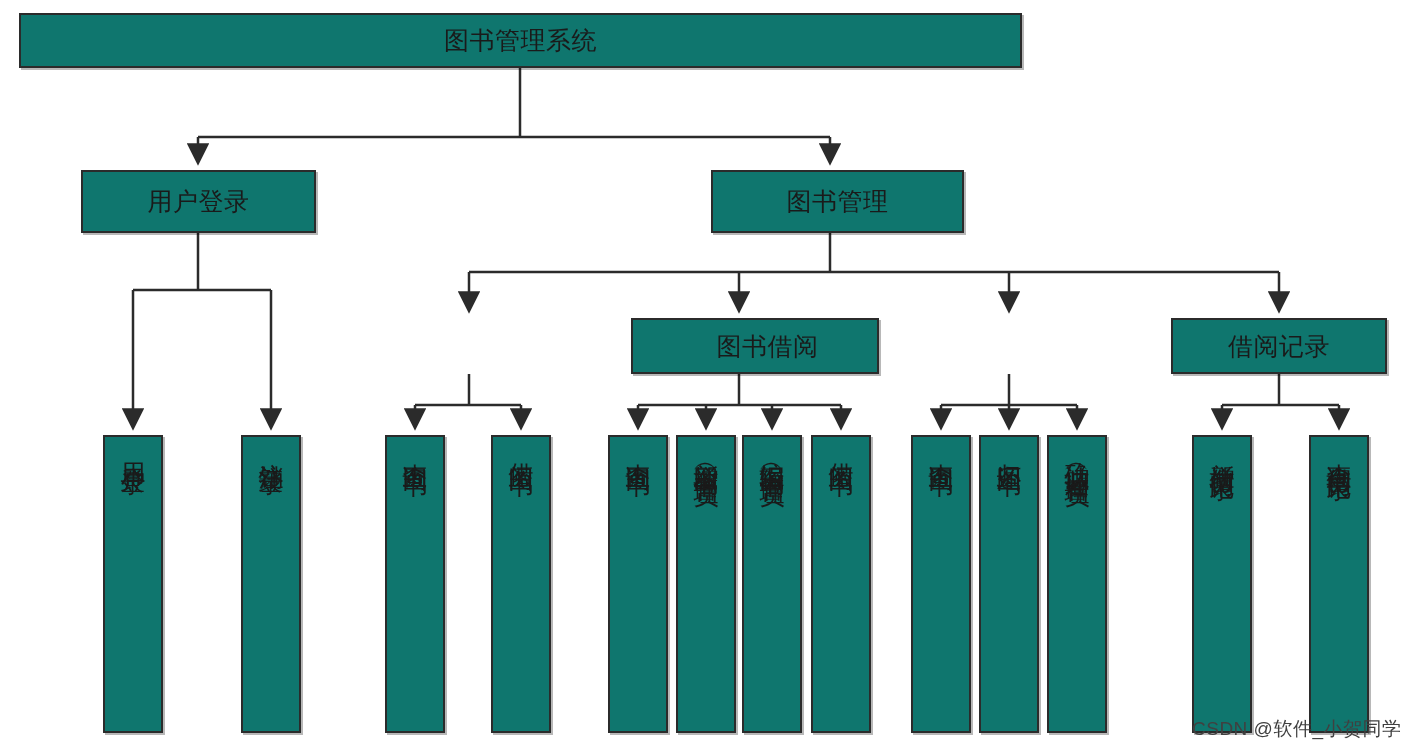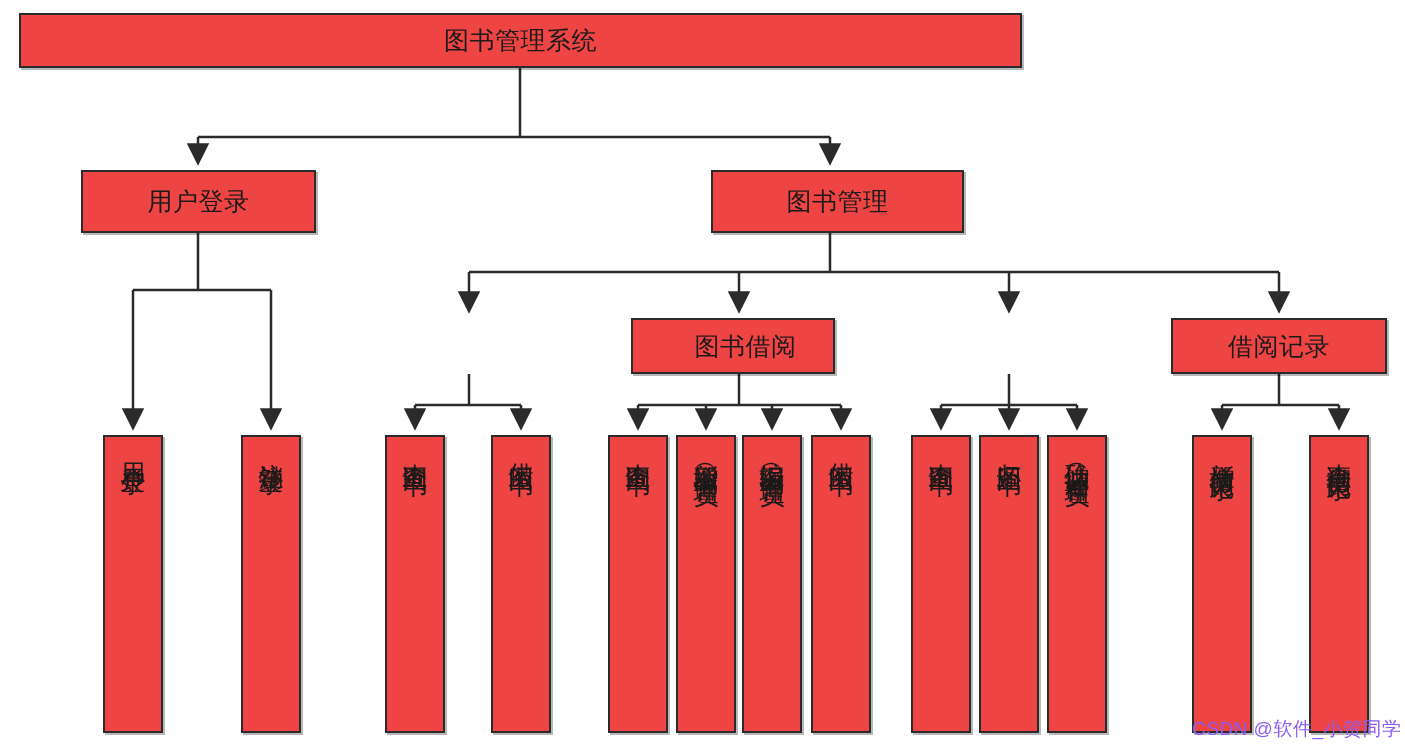--- a/index.html
+++ b/index.html
@@ -22,21 +22,21 @@
     left: 0;
     top: 0;
     width: 1405px;
     height: 747px;
     pointer-events: none;
   }
   .node {
     position: absolute;
     box-sizing: border-box;
     border: 2px solid #2b2b2b;
-    background: #ef4444;
+    background: #0f766e;
     display: flex;
     align-items: center;
     justify-content: center;
     box-shadow: 2px 2px 0 rgba(0,0,0,0.28);
   }
   .node .lbl {
     color: #1a1a1a;
     line-height: 1.08;
     white-space: pre;
     letter-spacing: 0.5px;
@@ -54,21 +54,21 @@
   }
   .v-node .lbl {
     writing-mode: vertical-rl;
     text-orientation: upright;
     font-size: 25px;
     line-height: 1.0;
     letter-spacing: 3px;
   }
   .watermark {
     position: absolute;
-    color: #8b5cf6;
+    color: #404040;
     font-size: 19px;
     letter-spacing: 0.5px;
     white-space: nowrap;
     user-select: none;
   }
 </style>
 </head>
 <body>
 
 <div id="canvas">
@@ -127,21 +127,21 @@
     <span class="lbl">图书管理系统</span>
   </div>
 
   <div class="node h-node" style="left:81px; top:170px; width:235px; height:63px;">
     <span class="lbl">用户登录</span>
   </div>
   <div class="node h-node" style="left:711px; top:170px; width:253px; height:63px;">
     <span class="lbl">图书管理</span>
   </div>
 
-  <div class="node h-node" style="left:631px; top:318px; width:204px; height:56px;padding-left:25px;">
+  <div class="node h-node" style="left:631px; top:318px; width:248px; height:56px;padding-left:25px;">
     <span class="lbl">图书借阅</span>
   </div>
   <div class="node h-node" style="left:1171px; top:318px; width:216px; height:56px;justify-content:center;">
     <span class="lbl">借阅记录</span>
   </div>
 
   <div class="node v-node" style="left:103px; top:435px; width:60px; height:298px;">
     <span class="lbl">用户登录</span>
   </div>
   <div class="node v-node" style="left:241px; top:435px; width:60px; height:298px;">

